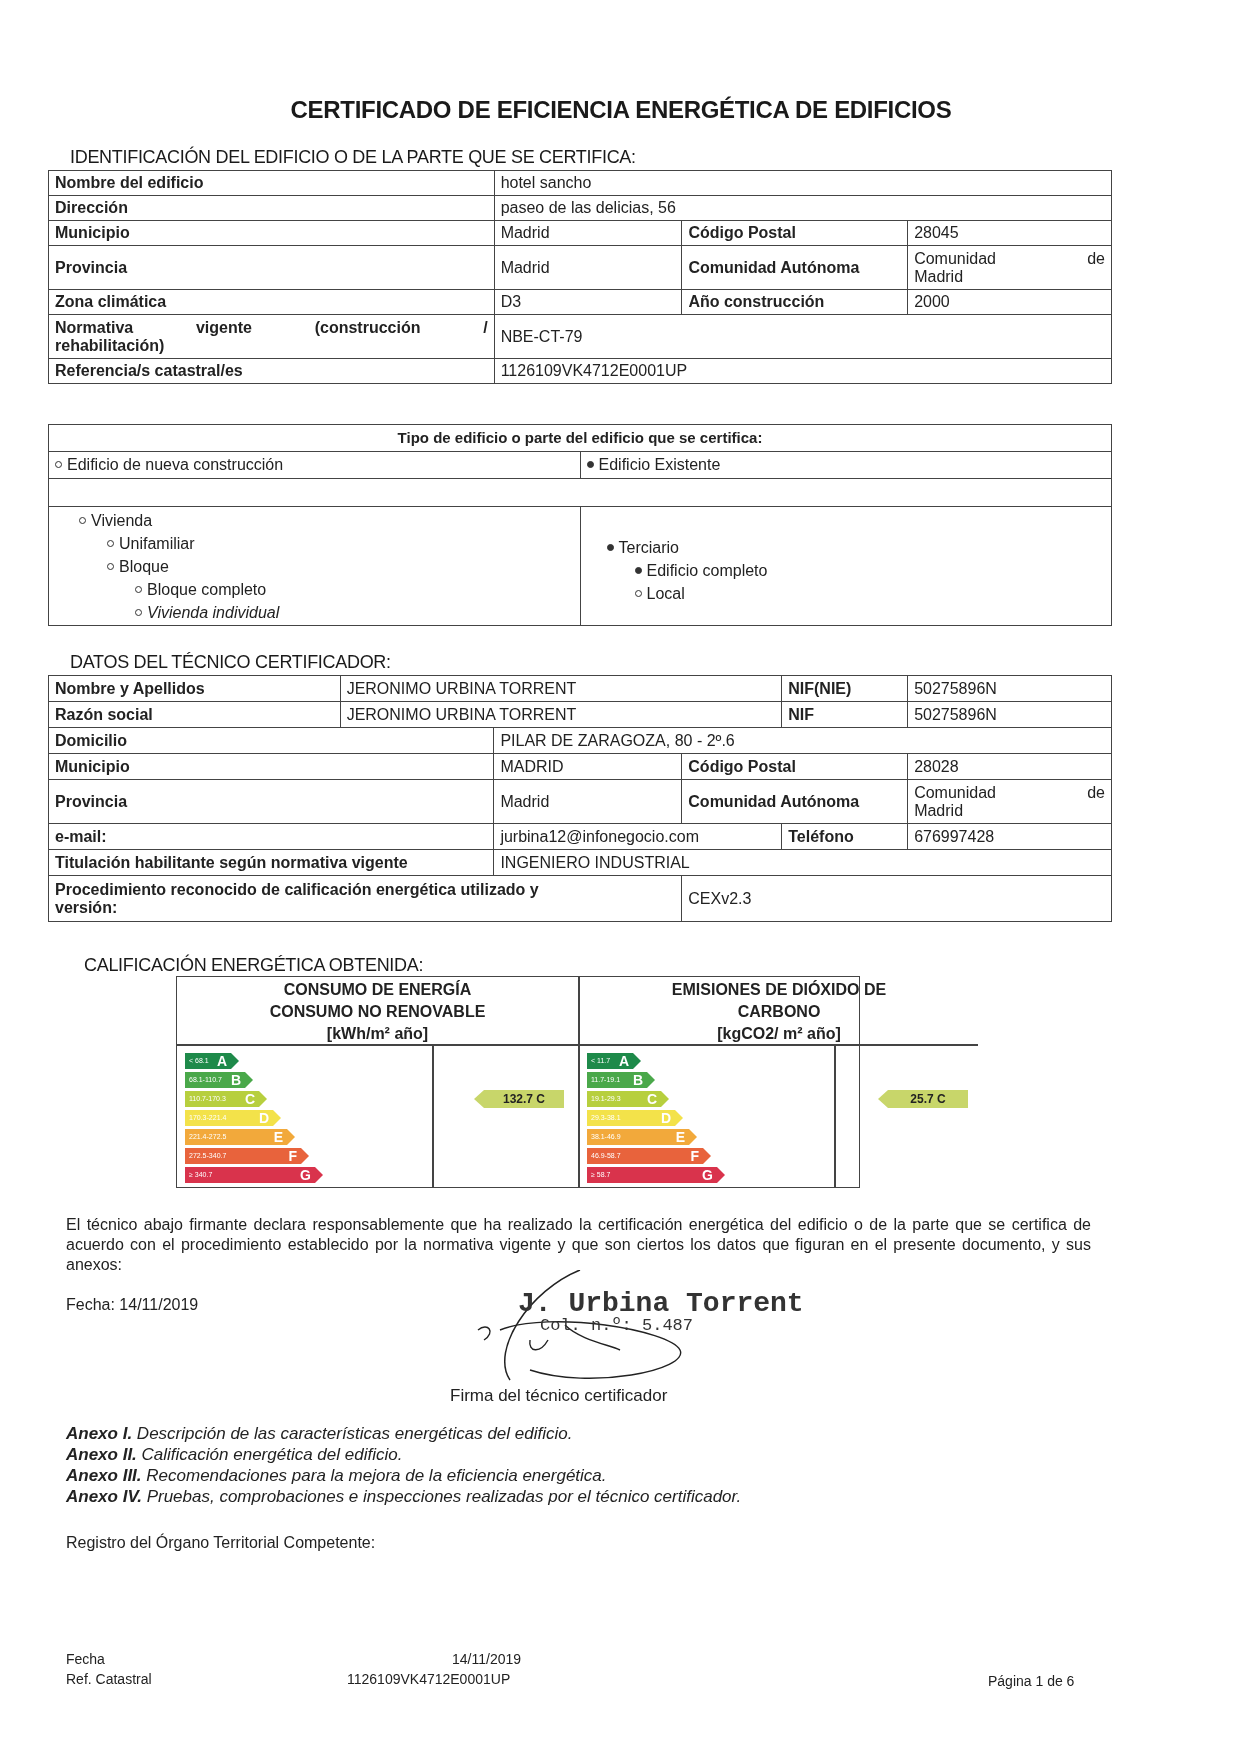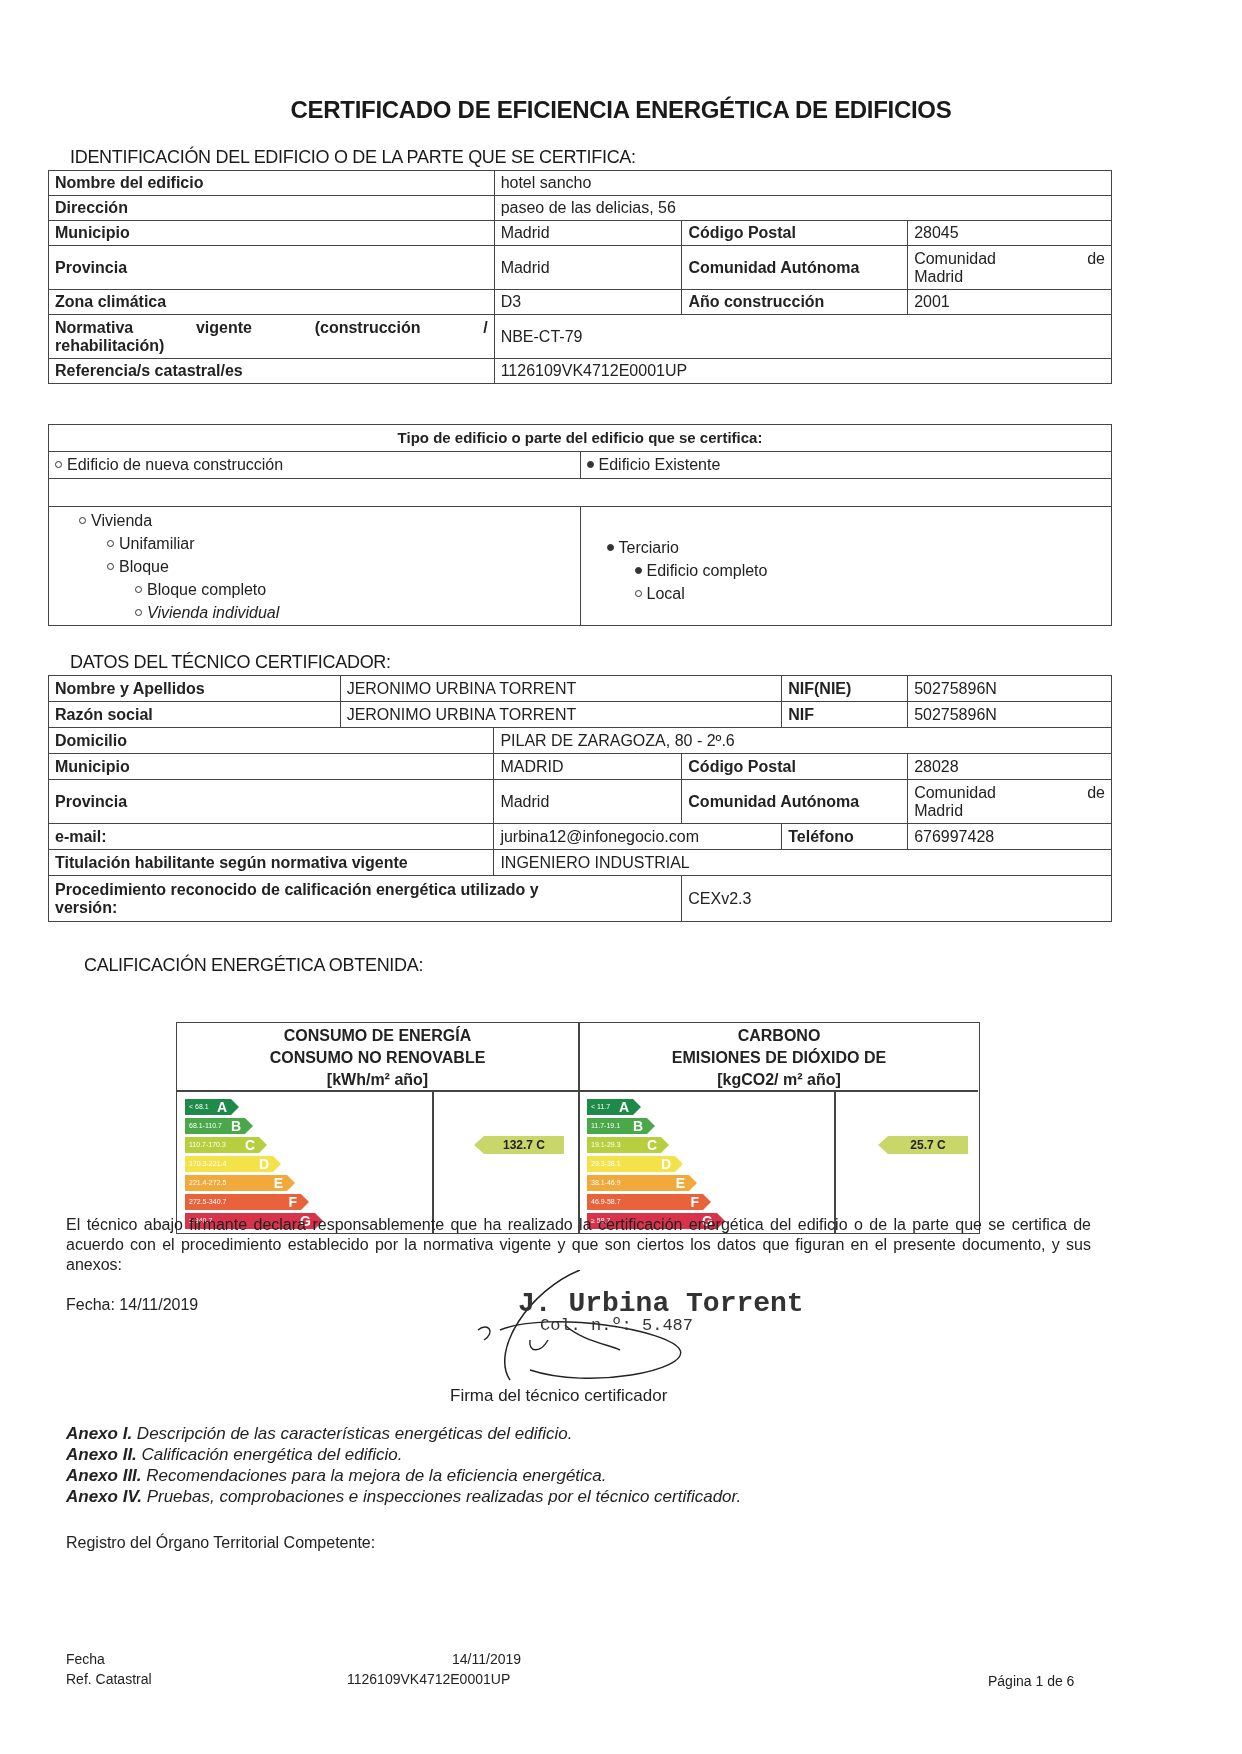--- a/index.html
+++ b/index.html
@@ -64,21 +64,21 @@
             <span>Comunidad</span>
             <span>de</span>
           </div>
       <div>Madrid</div>
     </td>
   </tr>
   <tr style="height:25px">
     <td class="lbl">Zona climática</td>
     <td>D3</td>
     <td class="lbl">Año construcción</td>
-    <td>2001</td>
+    <td>2000</td>
   </tr>
   <tr style="height:44px">
     <td class="lbl">
       <div class="cellflex">
             <span>Normativa</span>
             <span>vigente</span>
             <span>(construcción</span>
             <span>/</span>
           </div>
       <div>rehabilitación)</div>
@@ -184,34 +184,34 @@
     <td colspan="3" class="lbl">
       <div class="just">Procedimiento reconocido de calificación energética utilizado y</div>
       <div>versión:</div>
     </td>
     <td colspan="3">CEXv2.3</td>
   </tr>
 </tbody>
   </table>
 
 <div class="abs section-h" style="left:84px; top:955px;">CALIFICACIÓN ENERGÉTICA OBTENIDA:</div>
-<div class="abs" style="left:176px; top:976px; width:804px; height:212px; border:1.5px solid #444;margin-top:46px;">
+<div class="abs" style="left:176px; top:976px; width:684px; height:212px; border:1.5px solid #444;">
   <div class="abs" style="left:401px; top:0; width:1.5px; height:210px; background:#444;"></div>
   <div class="abs" style="left:0; top:67px; width:801px; height:1.5px; background:#444;"></div>
   <div class="abs" style="left:255px; top:67px; width:1.5px; height:143px; background:#444;"></div>
   <div class="abs" style="left:657px; top:67px; width:1.5px; height:143px; background:#444;"></div>
 
   <div class="abs chart-head" style="left:0; top:2px; width:401px;">
     <div>CONSUMO DE ENERGÍA</div>
     <div>CONSUMO NO RENOVABLE</div>
     <div>[kWh/m² año]</div>
   </div>
   <div class="abs chart-head" style="left:402px; top:2px; width:400px;">
+    <div>EMISIONES DE DIÓXIDO DE</div>
     <div>CARBONO</div>
-    <div>EMISIONES DE DIÓXIDO DE</div>
     <div>[kgCO2/ m² año]</div>
   </div>
 
   <div class="abs" style="left:8px; top:76px;">
     <div class="bar" style="top:0; width:46px; background:#1e8a4a; --c:#1e8a4a;"><span>&lt; 68.1</span><span class="letter">A</span></div>
     <div class="bar" style="top:19px; width:60px; background:#4aa84a; --c:#4aa84a;"><span>68.1-110.7</span><span class="letter">B</span></div>
     <div class="bar" style="top:38px; width:74px; background:#b7cf3e; --c:#b7cf3e;"><span>110.7-170.3</span><span class="letter">C</span></div>
     <div class="bar" style="top:57px; width:88px; background:#f3e24a; --c:#f3e24a;"><span>170.3-221.4</span><span class="letter">D</span></div>
     <div class="bar" style="top:76px; width:102px; background:#f2a93b; --c:#f2a93b;"><span>221.4-272.5</span><span class="letter">E</span></div>
     <div class="bar" style="top:95px; width:116px; background:#e8633c; --c:#e8633c;"><span>272.5-340.7</span><span class="letter">F</span></div>

